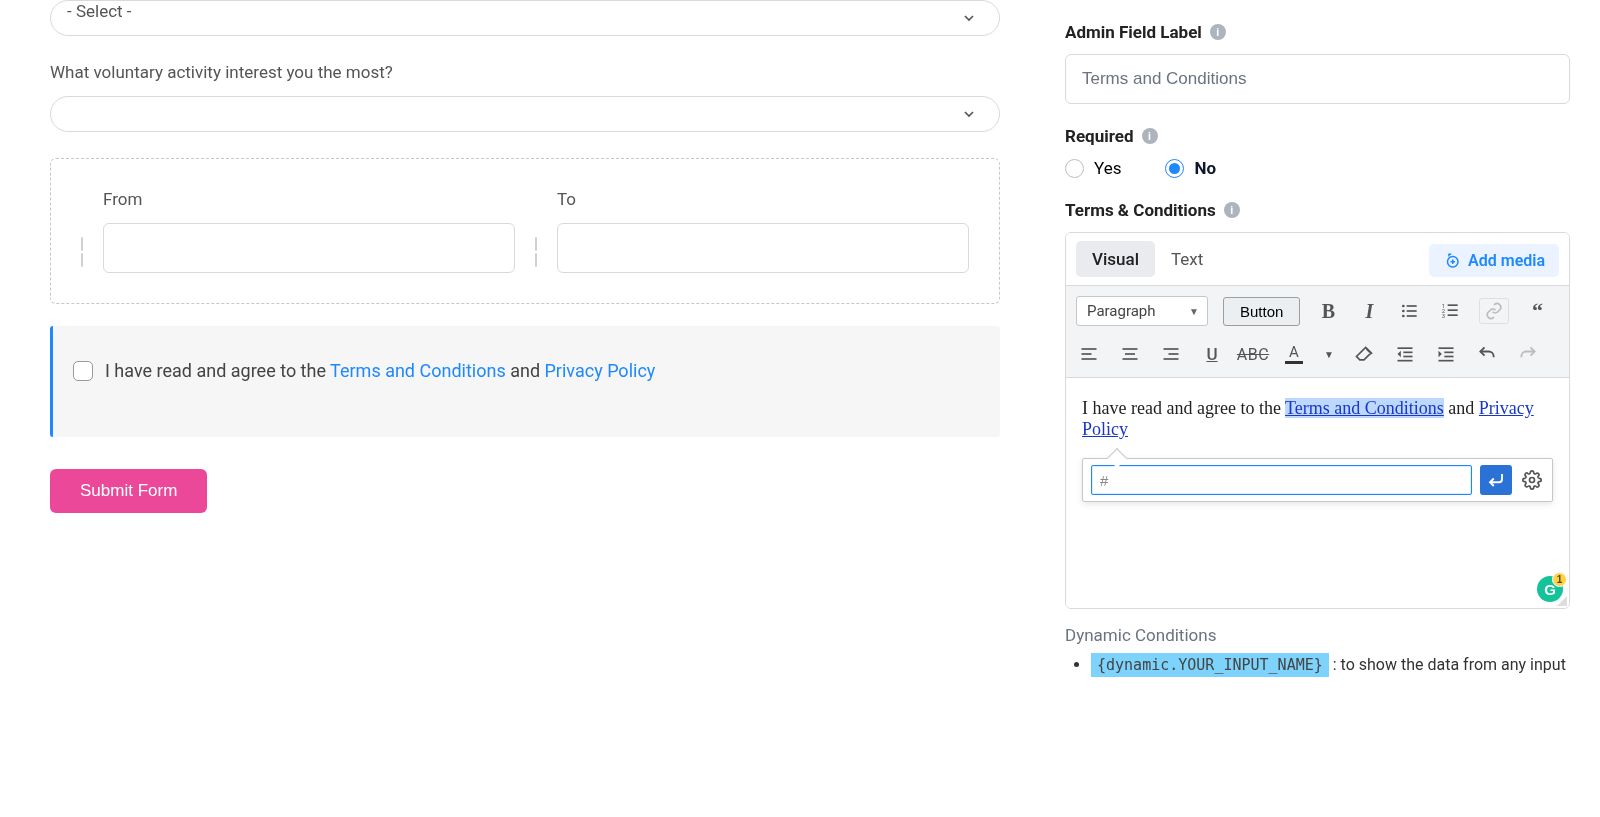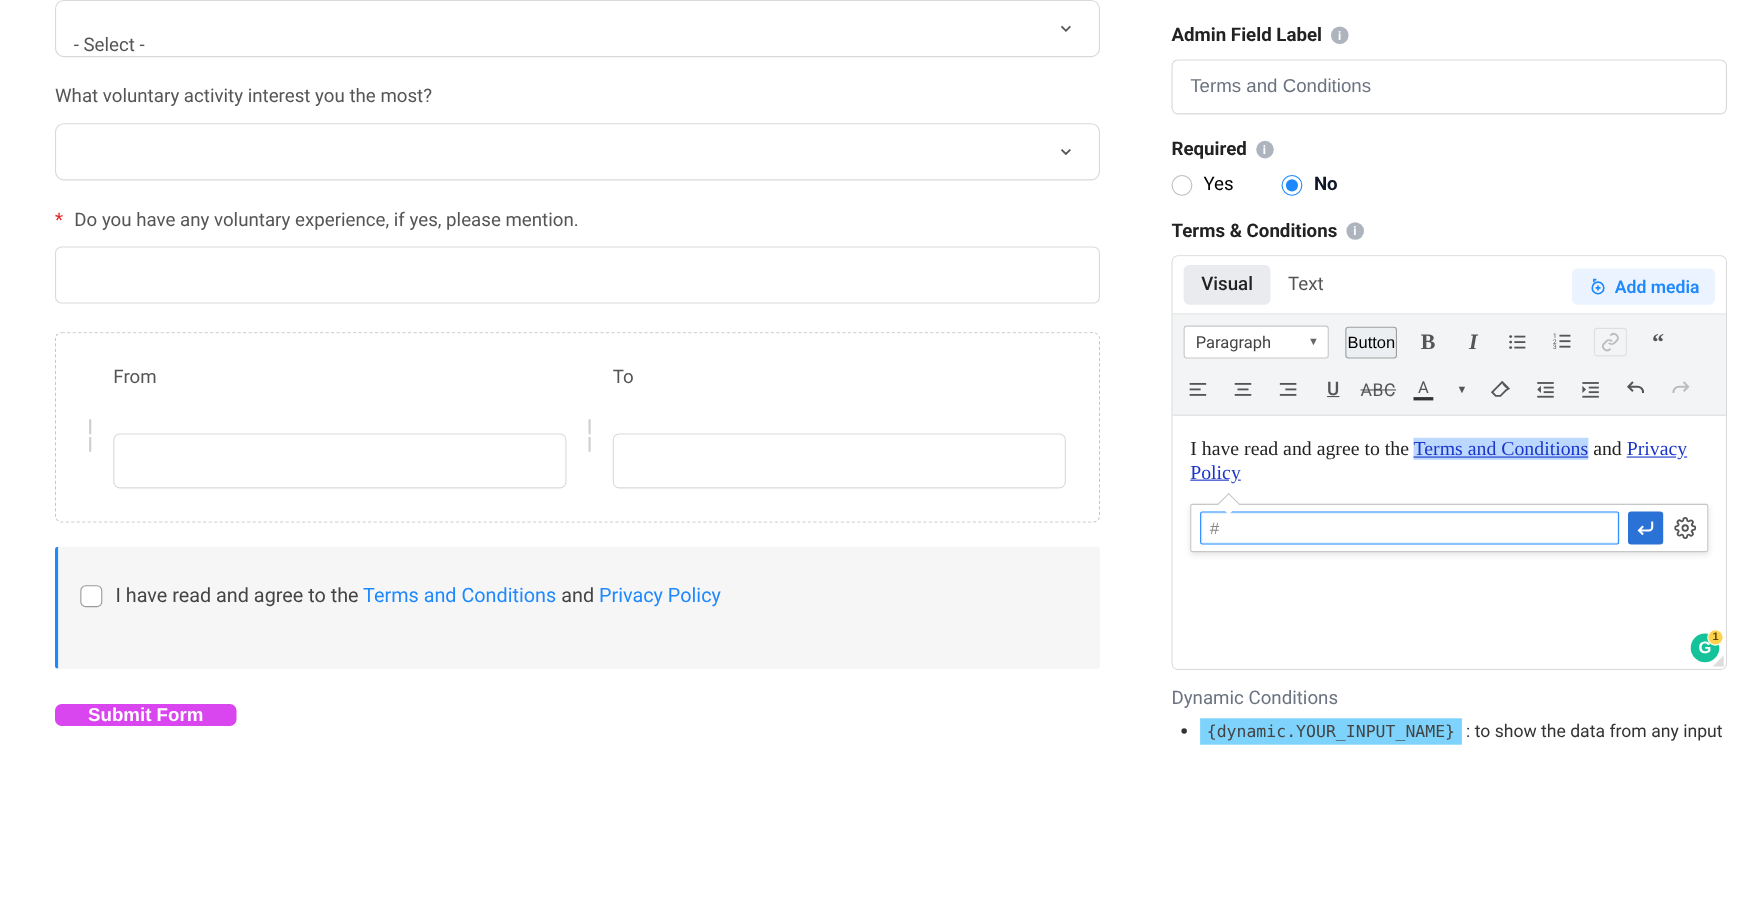--- a/index.html
+++ b/index.html
@@ -5,42 +5,42 @@
     * { box-sizing: border-box; margin: 0; padding: 0; }
     body { font-family: -apple-system, BlinkMacSystemFont, "Segoe UI", Roboto, sans-serif; background: #fff; display: flex; width: 1600px; height: 817px; overflow: hidden; }
     
     .main-col { flex: 1; padding: 0 50px; overflow-y: auto; }
     .side-col { width: 550px; padding: 0 30px 0 15px; overflow-y: auto; }
 
     .form-group { margin-bottom: 26px; }
     .form-label { color: #555; font-size: 17px; margin-bottom: 14px; display: block; }
     .required-star { color: #e02626; margin-right: 6px; }
     
-    .select-wrap { position: relative; border: 1px solid #d9d9d9; border-radius: 8px; height: 52px; display: flex; align-items: flex-end; padding: 0 16px; cursor: pointer; }
+    .select-wrap { position: relative; border: 1px solid #d9d9d9; border-radius: 18px; height: 36px; display: flex; align-items: flex-start; padding: 0 16px; cursor: pointer; }
     .select-wrap .caret { position: absolute; right: 22px; top: 50%; transform: translateY(-50%); color: #555; }
     .select-wrap .sel-text { color: #555; font-size: 17px; }
     
     .text-input { border: 1px solid #d9d9d9; border-radius: 6px; height: 52px; width: 100%; padding: 0 16px; font-size: 16px; }
 
     .dashed-panel { border: 1px dashed #c7c7c7; border-radius: 6px; padding: 30px; display: flex; gap: 20px; align-items: flex-start; margin-top: 20px; }
     .dp-col { display: flex; flex-direction: column; }
     .dp-col .form-label { margin-bottom: 14px; font-size: 17px; color: #555; }
     .col-days { width: 250px; }
-    .col-ft { flex: 1; gap: 27px; }
+    .col-ft { flex: 1; }
     .dp-divider { width: 2px; display: flex; flex-direction: column; gap: 2px; align-items: center; padding-top: 48px; }
     .dp-divider span { width: 2px; height: 14px; background: #d0d0d0; border-radius: 1px; display: block; }
     .small-select { position: relative; border: 1px solid #d9d9d9; border-radius: 6px; height: 50px; cursor: pointer; }
     .small-select .caret { position: absolute; right: 18px; top: 50%; transform: translateY(-50%); color: #555; }
 
     .terms-block { background: #f6f6f6; border-left: 3px solid #1e88ff; border-radius: 3px; padding: 34px 20px 56px 20px; margin-top: 22px; display: flex; align-items: flex-start; gap: 12px; }
     .terms-check { width: 20px; height: 20px; border: 1.5px solid #999; border-radius: 5px; margin-top: 1px; flex-shrink: 0; background: #fff; cursor: pointer; }
     .terms-text { font-size: 18px; color: #444; }
     .terms-text a { color: #1e88ff; text-decoration: none; }
 
-    .submit-btn { background: #d946ef; color: #fff; font-weight: 700; font-size: 17px; border: none; border-radius: 6px; padding: 0 30px; margin-top: 32px; cursor: pointer; }
+    .submit-btn { background: #ec4899; color: #fff; font-weight: 400; font-size: 17px; border: none; border-radius: 6px; padding: 12px 30px; margin-top: 32px; cursor: pointer; }
 
     
     .side-label { font-weight: 700; font-size: 17px; color: #222; display: flex; align-items: center; gap: 8px; margin-bottom: 12px; margin-top: 22px; }
     .info-icon { width: 16px; height: 16px; border-radius: 50%; background: #aeb4bd; color: #fff; font-size: 11px; display: inline-flex; align-items: center; justify-content: center; font-style: normal; font-weight: 700; }
     .side-input { border: 1px solid #d9d9d9; border-radius: 6px; height: 50px; width: 100%; padding: 0 16px; font-size: 17px; color: #6b7280; }
 
     .radio-row { display: flex; gap: 44px; align-items: center; margin-bottom: 6px; }
     .radio-item { display: flex; align-items: center; gap: 10px; cursor: pointer; font-size: 17px; }
     .radio-circle { width: 19px; height: 19px; border: 1.5px solid #b9bdc4; border-radius: 50%; display: inline-flex; align-items: center; justify-content: center; }
     .radio-item.selected .radio-circle { border-color: #1e88ff; }
@@ -50,21 +50,21 @@
     .editor-frame { border: 1px solid #d9d9d9; border-radius: 6px; overflow: hidden; }
     .editor-tabs { background: #fff; border-bottom: 1px solid #d9d9d9; padding: 8px 10px; display: flex; align-items: flex-end; }
     .etab { padding: 8px 16px; border-radius: 5px; font-size: 17px; color: #555; cursor: pointer; }
     .etab.active { background: #e9ebee; color: #222; font-weight: 500; }
     .add-media { margin-left: auto; display: flex; align-items: center; gap: 7px; color: #1e88ff; font-weight: 600; font-size: 16px; cursor: pointer; background: #eaf3ff; padding: 7px 14px; border-radius: 5px; }
     .add-media svg { width: 18px; height: 18px; }
 
     .toolbar { background: #f3f4f5; border-bottom: 1px solid #d9d9d9; padding: 10px; display: flex; flex-wrap: wrap; gap: 15px 15px; align-items: center; }
     .tb-select { border: 1px solid #c7c7c7; background: #fff; border-radius: 3px; height: 30px; padding: 0 22px 0 10px; font-size: 15px; color: #444; position: relative; display: flex; align-items: center; min-width: 132px; cursor: pointer; }
     .tb-select .tri { position: absolute; right: 8px; top: 50%; transform: translateY(-50%); font-size: 10px; color: #666; }
-    .tb-btn-plain { border: 1px solid #9d9d9d; background: #eceff1; border-radius: 3px; padding: 5px 1px; font-size: 15px; cursor: pointer; }
+    .tb-btn-plain { border: 1px solid #9d9d9d; background: #eceff1; border-radius: 3px; padding: 5px 16px; font-size: 15px; cursor: pointer; }
     .tb-icon { color: #555; cursor: pointer; display: inline-flex; align-items: center; justify-content: center; width: 26px; height: 26px; }
     .tb-icon.disabled { opacity: 0.35; }
     .tb-icon.boxed { border: 1px solid #bbb; border-radius: 3px; width: 30px; height: 26px; background: #f3f4f5; }
 
     .editor-body { padding: 20px 16px 12px 16px; min-height: 230px; position: relative; font-family: Georgia, 'Times New Roman', serif; font-size: 18px; color: #222; background: #fff; }
     .editor-body .etxt .link-sel { color: #1a36c9; text-decoration: underline; background: #bcd8ff; }
     .editor-body .etxt .plain-link { color: #1a36c9; text-decoration: underline; }
     
     .link-tooltip-wrap { position: relative; margin-top: 18px; }
     .link-tip-arrow { position: absolute; top: -7px; left: 28px; width: 14px; height: 14px; background: #fff; border-left: 1px solid #c7c7c7; border-top: 1px solid #c7c7c7; transform: rotate(45deg); }
@@ -103,27 +103,20 @@
       <label class="form-label">What voluntary activity interest you the most?</label>
       <div class="select-wrap">
         <span class="caret">
           <svg width="16" height="16" viewBox="0 0 24 24" fill="none" stroke="currentColor" stroke-width="2.5">
             <polyline points="6 9 12 15 18 9"></polyline>
           </svg>
         </span>
       </div>
     </div>
 
-    <div class="form-group">
-      <label class="form-label">
-        <span class="required-star">*</span>
-        <span>Do you have any voluntary experience, if yes, please mention.</span>
-      </label>
-      <input class="text-input" type="text" style="">
-    </div>
 
     <div class="dashed-panel">
       <div class="dp-divider">
         <span></span>
         <span></span>
       </div>
       <div class="dp-col col-ft">
         <label class="form-label">From</label>
         <input class="text-input" style="height: 50px;" type="text">
       </div>

